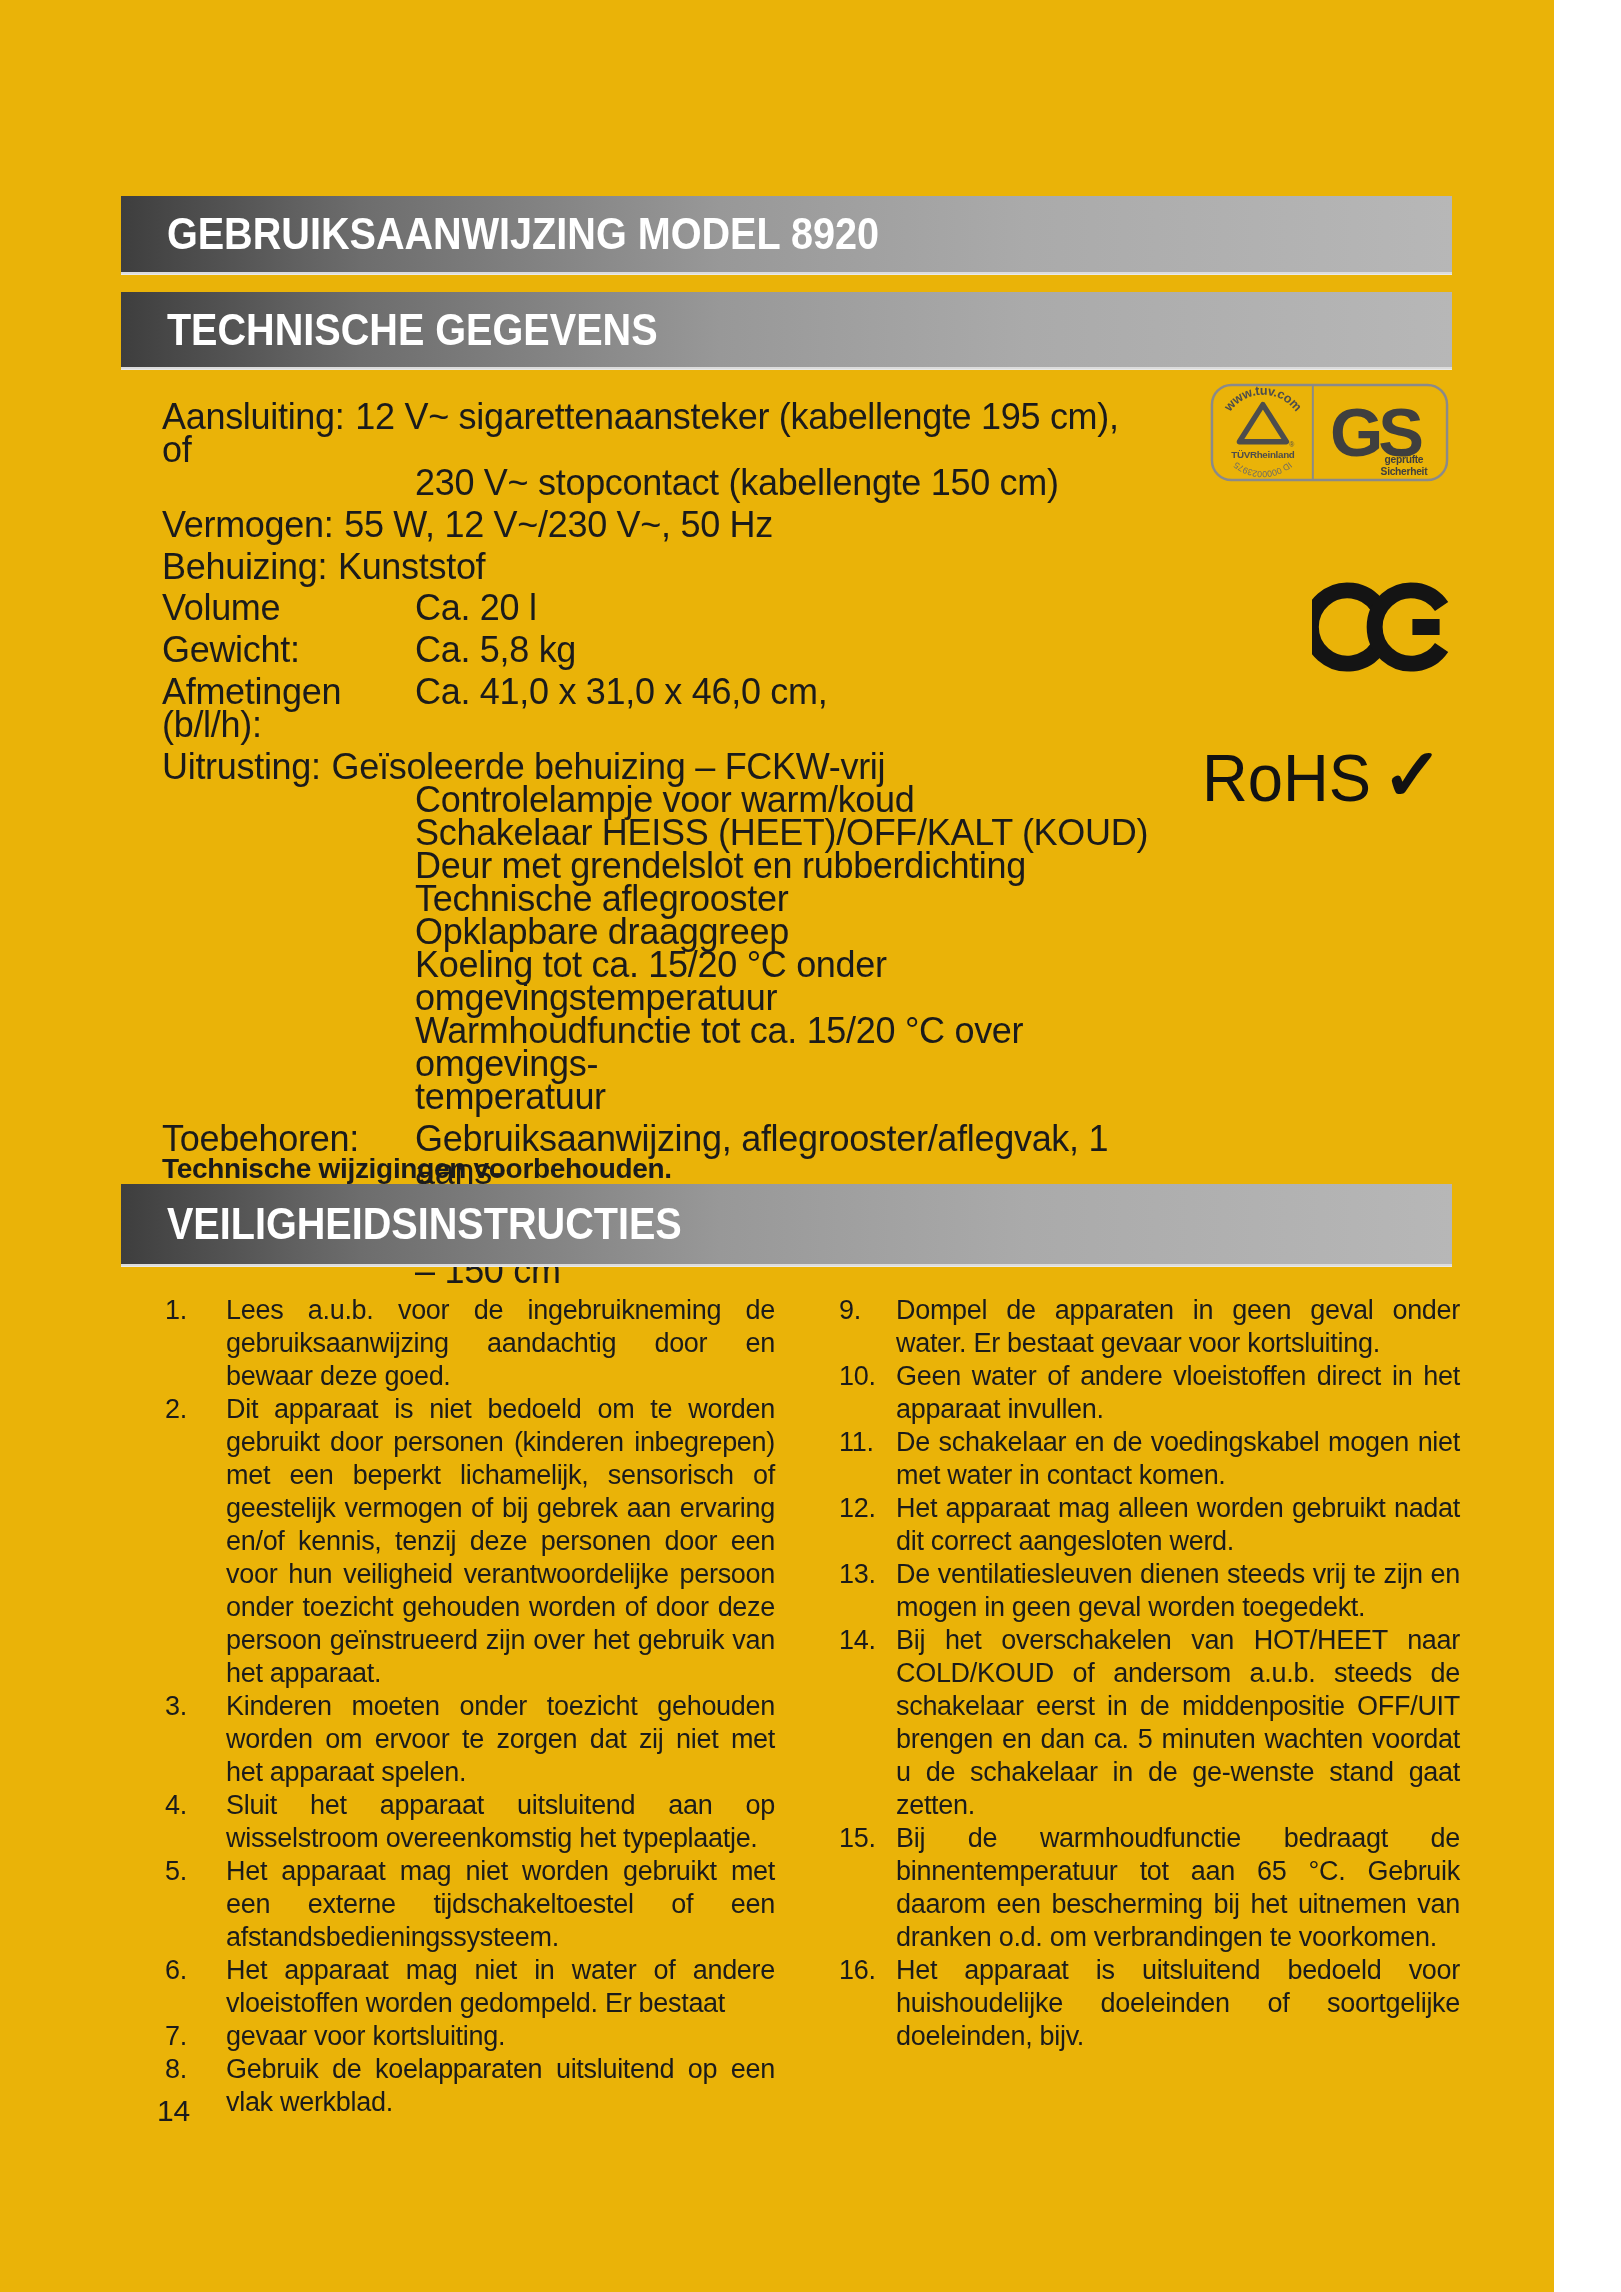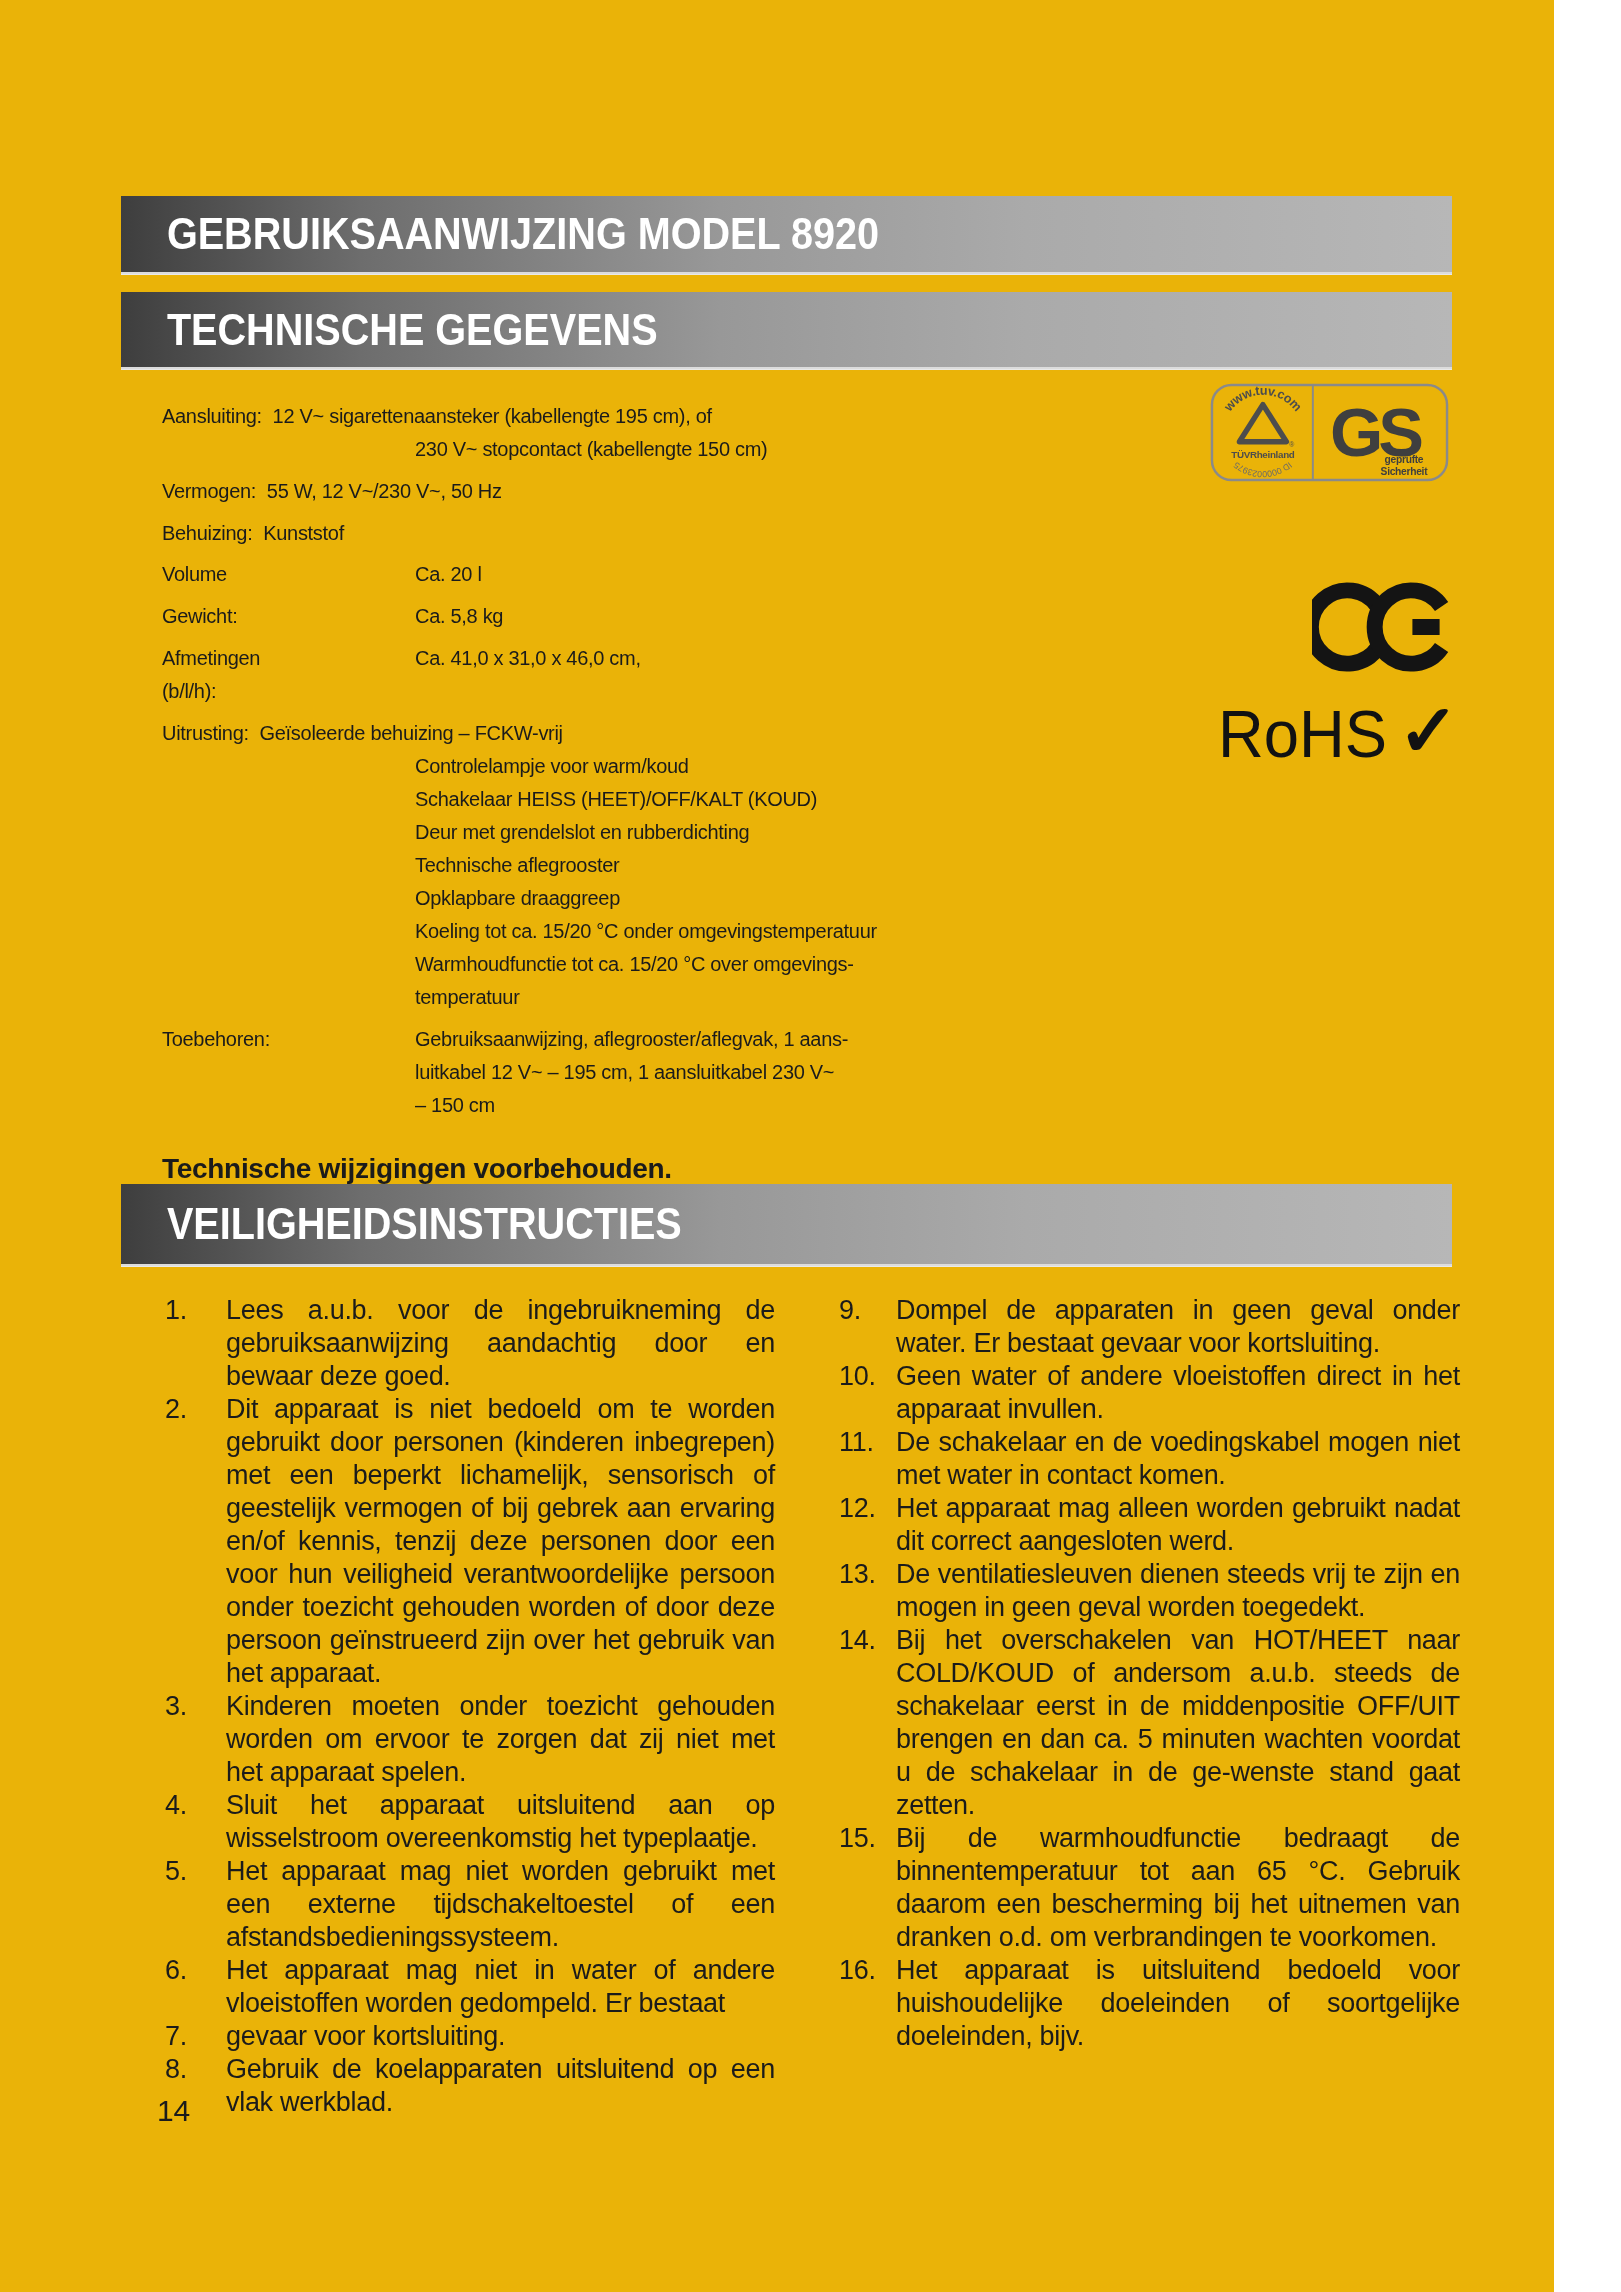--- a/index.html
+++ b/index.html
@@ -26,36 +26,36 @@
     transform:scaleX(0.9);transform-origin:left center;
     letter-spacing:0;
   }
   #bar-main{top:196px;height:76px;}
   #bar-tech{top:292px;height:75px;}
   #bar-safety{top:1184px;height:80px;align-items:center;}
 
   
   .spec-block{
     position:absolute;left:162px;top:400px;width:990px;
-    font-size:20px;line-height:33px;
+    font-size:36px;line-height:33px;
   }
   .spec-row{margin-bottom:8.8px;}
   .spec-label-inline{margin-right:10.8px;}
   .cont{padding-left:253px;}
   .spec-row.table{display:grid;grid-template-columns:253px 1fr;}
   .note{
     position:absolute;left:162px;top:1153px;
     font-weight:bold;font-size:28px;
   }
 
   
   .logo{position:absolute;}
   #tuv-gs{left:1210px;top:383px;width:239px;height:99px;}
   #ce-mark{left:1312px;top:572px;width:137px;height:110px;}
-  #rohs{left:1202px;top:696px;display:flex;align-items:flex-start;margin-left:16px;}
+  #rohs{left:1202px;top:740px;display:flex;align-items:flex-start;}
   #rohs .rohs-text{
     font-size:66px;color:#121212;font-weight:400;letter-spacing:0;
     transform:scaleX(0.96);transform-origin:left center;
   }
   #rohs .rohs-check{
     font-size:73px;color:#121212;font-weight:bold;line-height:1;
     margin-left:3.9px;margin-top:-2px;
   }
 
   

